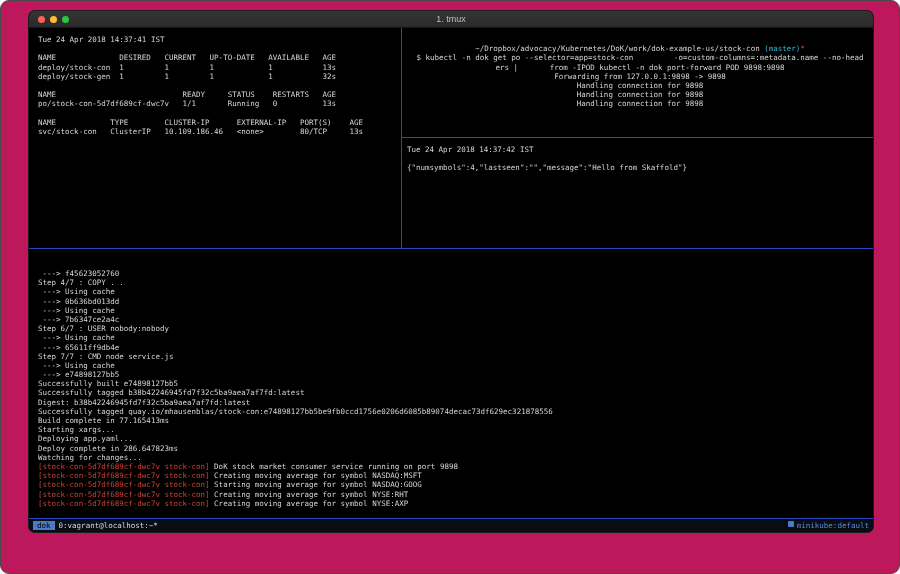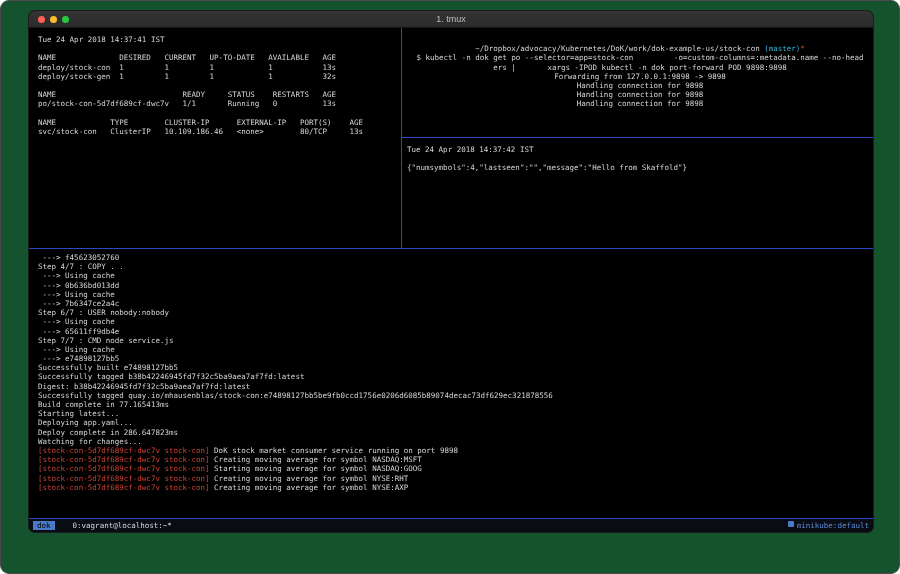--- a/index.html
+++ b/index.html
@@ -1,19 +1,19 @@
 <!DOCTYPE html>
 <html><head>
 <meta charset="utf-8">
 <style>
   * { margin:0; padding:0; box-sizing:border-box; }
   html,body { width:900px; height:574px; background:#ffffff; }
   .frame {
     position:relative; width:900px; height:574px;
-    background:#14532d; border:1px solid #4a4a4a; border-radius:9px; overflow:hidden;
+    background:#be185d; border:1px solid #4a4a4a; border-radius:9px; overflow:hidden;
   }
   .window {
     position:absolute; left:28px; top:10px; width:844px; height:521px;
     border-radius:6px; overflow:hidden; background:#000;
     box-shadow:0 0 0 1px #1c1c1c;
   }
   .titlebar {
     position:relative; height:17px; background:linear-gradient(#343434,#2a2a2a);
     display:flex; align-items:center; border-bottom:1px solid #161616;
   }
@@ -28,31 +28,31 @@
   }
   .term {
     position:absolute; left:0; top:17px; width:844px; height:392px; background:#000;
     font-family:"DejaVu Sans Mono", monospace; font-size:7.5px; line-height:9.2px; color:#d6d6d6;
   }
   .pane { position:absolute; overflow:hidden; }
   .tline { white-space:pre; height:9.2px; }
   .pane-tl { left:0; top:0; width:372px; height:220px; padding:7px 0 0 9px; }
   .pane-tru { left:373px; top:0; width:471px; height:109px; padding:7px 0 0 5px;text-align:center; }
   .pane-trl { left:373px; top:110px; width:471px; height:110px; padding:7px 0 0 5px; }
-  .pane-bot { left:0; top:219px; width:844px; height:267px; padding:6px 0 0 9px; }
+  .pane-bot { left:0; top:235px; width:844px; height:267px; padding:6px 0 0 9px; }
   .vdiv { position:absolute; left:372px; top:0; width:1px; height:220px; background:#2848c6; }
   .hdiv-right { position:absolute; left:373px; top:109px; width:471px; height:1px; background:#2848c6; }
   .hdiv-main { position:absolute; left:0; top:220px; width:844px; height:1px; background:#2848c6; }
   .hdiv-bottom { position:absolute; left:0; top:490px; width:844px; height:1px; background:#2848c6; }
   .statusbar {
     position:absolute; left:0; top:491px; width:844px; height:13px;
     background:#0a0c14; display:flex; align-items:center; padding:0 4px;
     font-size:7.5px;
   }
-  .chip { background:#4a7ac8; color:#000; padding:0 4px; margin-right:18px; }
+  .chip { background:#4a7ac8; color:#000; padding:0 4px; margin-right:4px; }
   .winlabel { color:#d4dae6; }
   .sb-right { margin-left:auto; color:#5a8ad8; display:flex; align-items:flex-start; }
   .kicon { width:6px; height:6px; background:#4a7ac8; border-radius:1px; display:inline-block; margin-right:3px; }
   .c-cyan { color:#35b5d8; }
   .c-red { color:#cc4133; }
 </style>
 </head>
 <body>
 
 <div class="frame">
@@ -82,21 +82,21 @@
           <div class="tline"><span>NAME            TYPE        CLUSTER-IP      EXTERNAL-IP   PORT(S)    AGE</span></div>
           <div class="tline"><span>svc/stock-con   ClusterIP   10.109.186.46   &lt;none&gt;        80/TCP     13s</span></div>
         </div>
 
       <div class="vdiv"></div>
 
       <div class="pane pane-tru">
           <div class="tline">&nbsp;</div>
           <div class="tline"><span>~/Dropbox/advocacy/Kubernetes/DoK/work/dok-example-us/stock-con </span><span class="c-cyan">(master)</span><span class="c-red">*</span></div>
           <div class="tline"><span>$ kubectl -n dok get po --selector=app=stock-con         -o=custom-columns=:metadata.name --no-head</span></div>
-          <div class="tline"><span>ers |       xargs -IPOD kubectl -n dok port-forward POD 9898:9898</span></div>
+          <div class="tline"><span>ers |       from -IPOD kubectl -n dok port-forward POD 9898:9898</span></div>
           <div class="tline"><span>Forwarding from 127.0.0.1:9898 -&gt; 9898</span></div>
           <div class="tline"><span>Handling connection for 9898</span></div>
           <div class="tline"><span>Handling connection for 9898</span></div>
           <div class="tline"><span>Handling connection for 9898</span></div>
         </div>
 
       <div class="hdiv-right"></div>
 
       <div class="pane pane-trl">
           <div class="tline"><span>Tue 24 Apr 2018 14:37:42 IST</span></div>
@@ -117,21 +117,21 @@
           <div class="tline"><span> ---&gt; Using cache</span></div>
           <div class="tline"><span> ---&gt; 65611ff9db4e</span></div>
           <div class="tline"><span>Step 7/7 : CMD node service.js</span></div>
           <div class="tline"><span> ---&gt; Using cache</span></div>
           <div class="tline"><span> ---&gt; e74898127bb5</span></div>
           <div class="tline"><span>Successfully built e74898127bb5</span></div>
           <div class="tline"><span>Successfully tagged b38b42246945fd7f32c5ba9aea7af7fd:latest</span></div>
           <div class="tline"><span>Digest: b38b42246945fd7f32c5ba9aea7af7fd:latest</span></div>
           <div class="tline"><span>Successfully tagged quay.io/mhausenblas/stock-con:e74898127bb5be9fb0ccd1756e0206d6085b89074decac73df629ec321878556</span></div>
           <div class="tline"><span>Build complete in 77.165413ms</span></div>
-          <div class="tline"><span>Starting latest...</span></div>
+          <div class="tline"><span>Starting xargs...</span></div>
           <div class="tline"><span>Deploying app.yaml...</span></div>
           <div class="tline"><span>Deploy complete in 286.647823ms</span></div>
           <div class="tline"><span>Watching for changes...</span></div>
           <div class="tline"><span class="c-red">[stock-con-5d7df689cf-dwc7v stock-con]</span><span> DoK stock market consumer service running on port 9898</span></div>
           <div class="tline"><span class="c-red">[stock-con-5d7df689cf-dwc7v stock-con]</span><span> Creating moving average for symbol NASDAQ:MSFT</span></div>
           <div class="tline"><span class="c-red">[stock-con-5d7df689cf-dwc7v stock-con]</span><span> Starting moving average for symbol NASDAQ:GOOG</span></div>
           <div class="tline"><span class="c-red">[stock-con-5d7df689cf-dwc7v stock-con]</span><span> Creating moving average for symbol NYSE:RHT</span></div>
           <div class="tline"><span class="c-red">[stock-con-5d7df689cf-dwc7v stock-con]</span><span> Creating moving average for symbol NYSE:AXP</span></div>
         </div>
 

